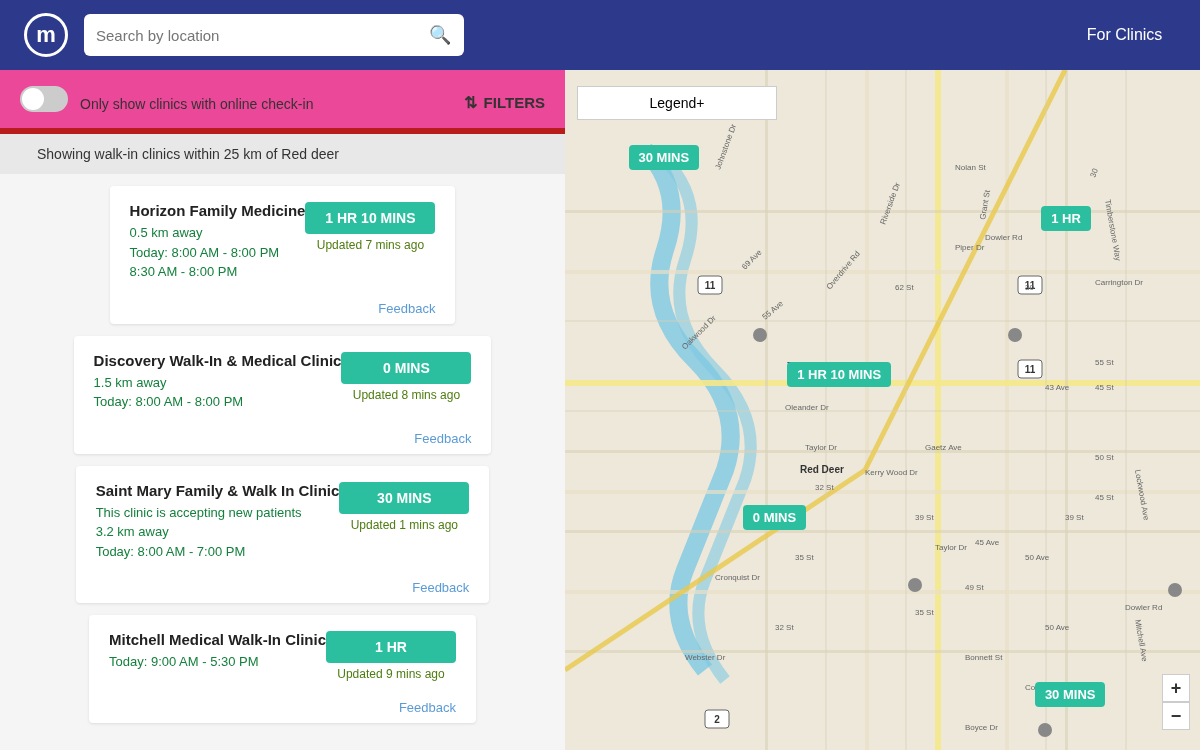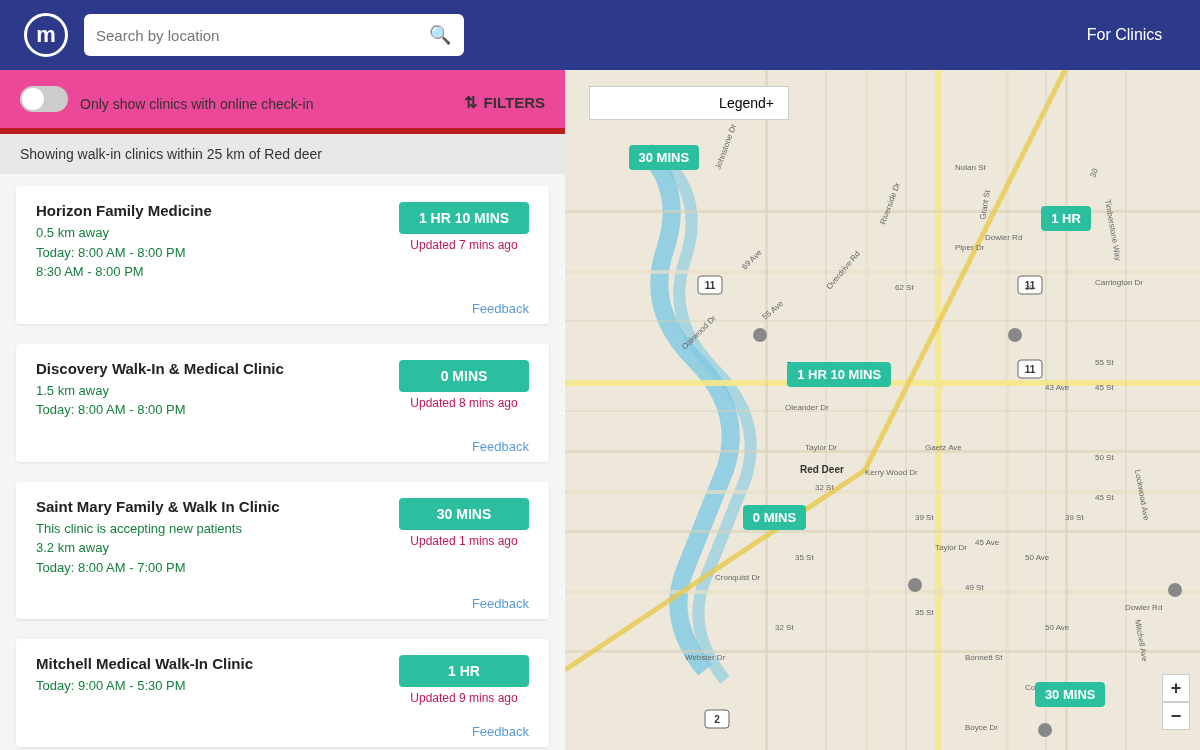--- a/index.html
+++ b/index.html
@@ -121,32 +121,33 @@
       cursor: pointer;
       background: none;
       border: none;
     }
     .filters-icon {
       font-size: 16px;
     }
 
     .showing-bar {
       background: #e8e8e8;
-      padding: 12px 20px;
+      padding: 12px 37px;
       font-size: 14px;
       color: #333;
     }
 
     .clinics-list {
       flex: 1;
       overflow-y: auto;
       padding: 12px 16px;
       display: flex;
       flex-direction: column;
-      gap: 20px;
+      gap: 12px;
+      align-items: center;
     }
 
     .clinic-card {
       background: white;
       border-radius: 4px;
       padding: 16px 20px 8px 20px;
       box-shadow: 0 1px 3px rgba(0,0,0,0.1);
       display: flex;
       flex-direction: column;
     }
@@ -171,21 +172,21 @@
       color: white;
       padding: 8px 14px;
       border-radius: 4px;
       font-size: 14px;
       font-weight: bold;
       text-align: center;
       min-width: 130px;
     }
     .updated-text {
       font-size: 12px;
-      color: #be185d;
+      color: #4d7c0f;
       text-align: center;
       margin-top: 4px;
     }
     .feedback-row {
       display: flex;
       justify-content: flex-end;
       margin-top: 19px;
     }
     .feedback-link {
       font-size: 13px;
@@ -210,28 +211,28 @@
     
     .map-svg {
       width: 100%;
       height: 100%;
     }
 
     
     .legend-box {
       position: absolute;
       top: 16px;
-      left: 24px;
+      left: 12px;
       background: white;
       border: 1px solid #ccc;
       padding: 8px 14px;
       font-size: 14px;
       display: flex;
       align-items: center;
-      justify-content: flex-end;
+      justify-content: center;
       width: 200px;
       cursor: pointer;
       z-index: 10;
     }
 
     
     .map-badge {
       position: absolute;
       background: #2bbfa0;
       color: white;

